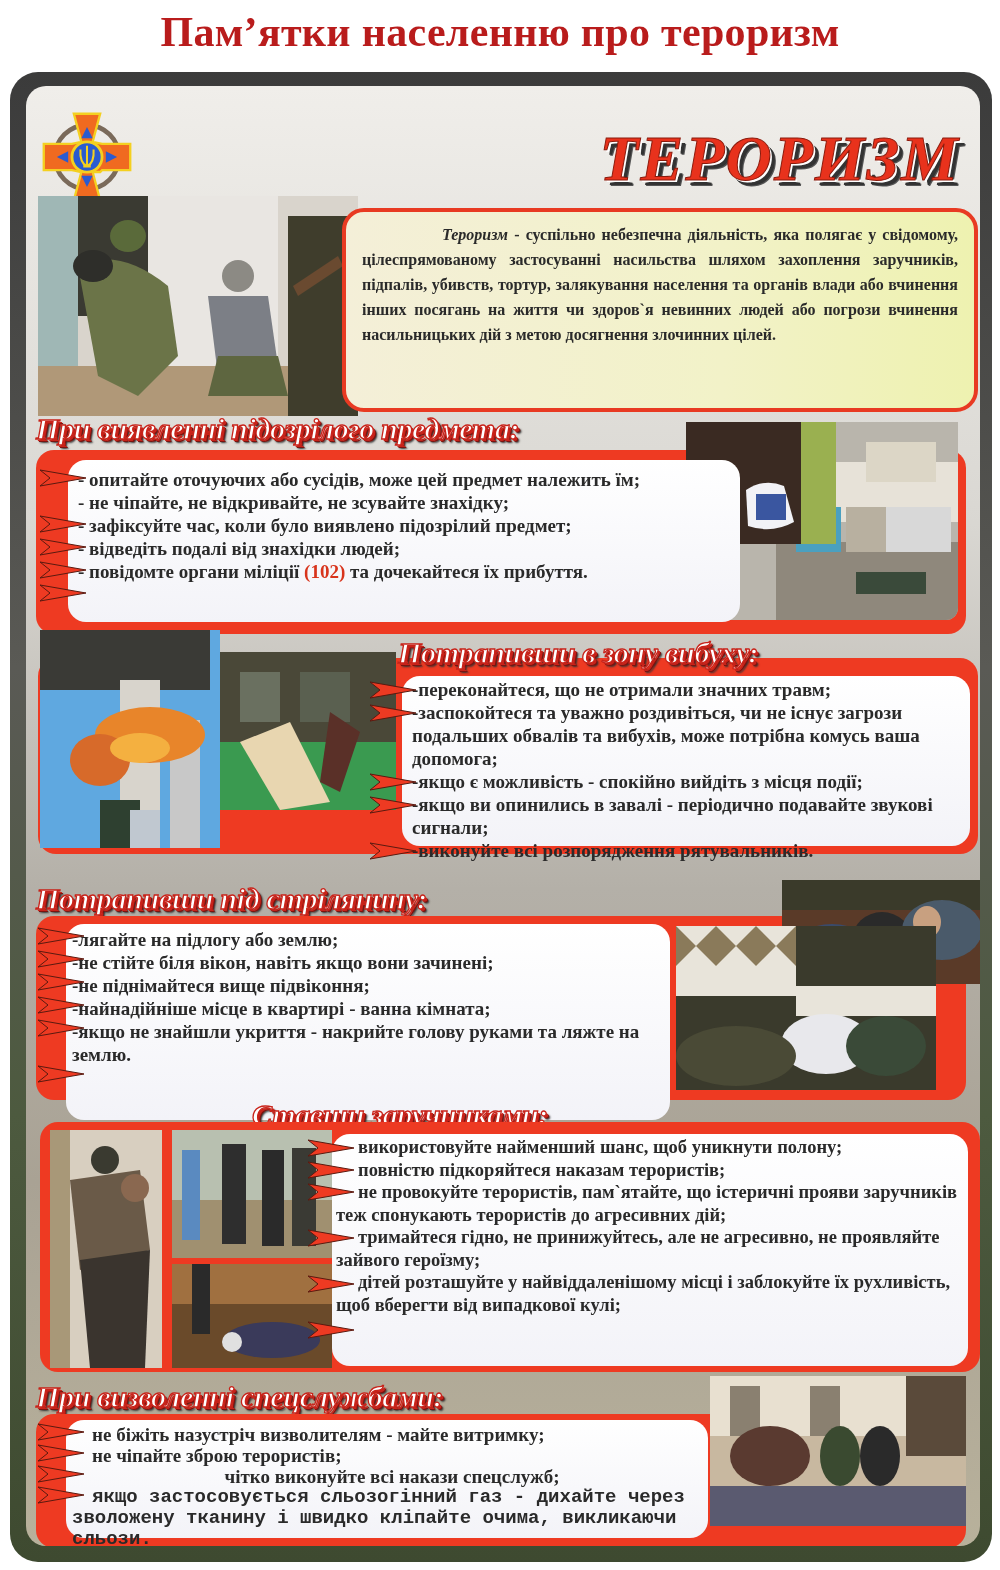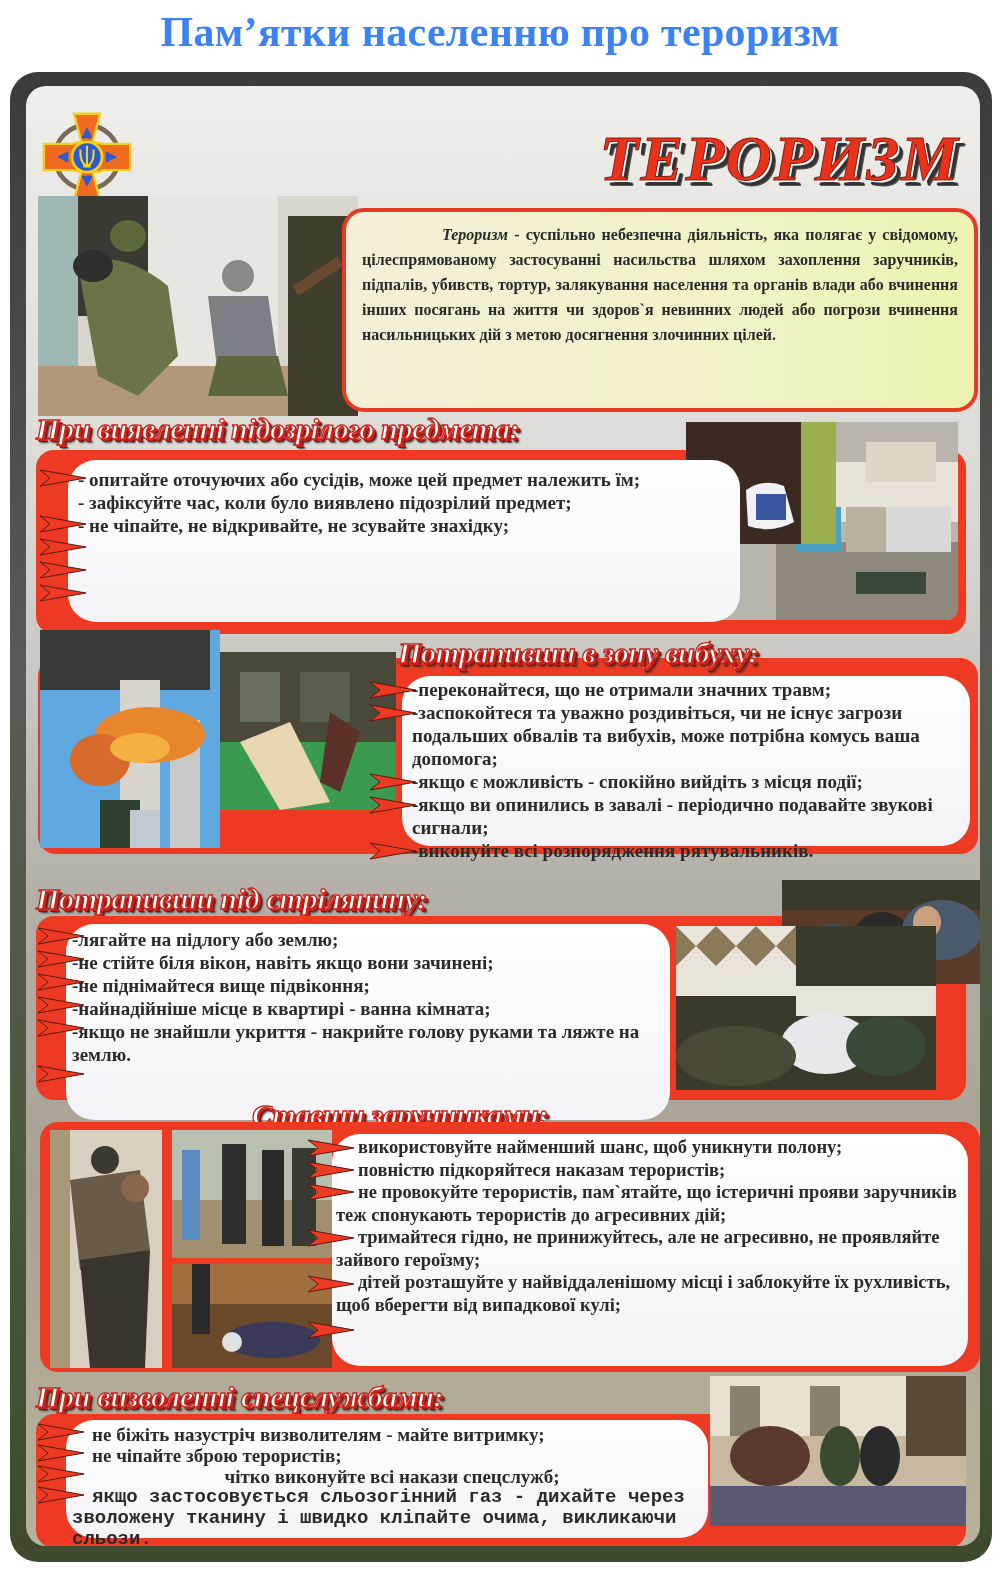--- a/index.html
+++ b/index.html
@@ -2,21 +2,21 @@
 <html><head>
 <meta charset="utf-8">
 <style>
   * { box-sizing: border-box; margin: 0; padding: 0; }
   html, body { width: 1000px; height: 1570px; background: #ffffff; overflow: hidden; }
   body { font-family: "Liberation Serif", "DejaVu Serif", serif; position: relative; }
 
   .page-title {
     position: absolute; left: 0; top: 8px; width: 1000px; text-align: center;
     font-family: "Liberation Serif", serif; font-weight: bold; font-size: 42px;
-    color: #3b82f6; letter-spacing: 0.3px;
+    color: #b91c1c; letter-spacing: 0.3px;
   }
 
   .poster {
     position: absolute; left: 10px; top: 72px; width: 982px; height: 1490px;
     border-radius: 28px;
     background: linear-gradient(180deg, #3b3b3b 0%, #5a5a55 40%, #4d5a3f 70%, #3e4a30 100%);
     padding: 14px 12px 14px 16px;
   }
   .poster-inner {
     position: absolute; left: 16px; top: 14px; right: 12px; bottom: 16px;
@@ -58,21 +58,21 @@
     font-size: 30px; color: #fff; white-space: nowrap; letter-spacing: -0.3px;
     -webkit-text-stroke: 1.3px #c8231a;
     text-shadow: 2px 2px 0 #c8231a, 3px 3px 0 #7a1410, 4px 4px 2px #333;
     text-align: center;
   }
 
   
   .red-band { position: absolute; background: #ee3a22; border-radius: 18px; }
   .white-box {
     position: absolute; background: linear-gradient(180deg, #ffffff 0%, #f3f3f8 100%);
-    border-radius: 28px;
+    border-radius: 18px;
     font-family: "Liberation Serif", serif; font-weight: bold; font-size: 19px;
     line-height: 23px; color: #2a2a2a;
   }
   .bullets { list-style: none; }
   .bullets li { position: relative; }
   .hl { color: #d8341c; }
 
   .arrow { position: absolute; width: 46px; height: 20px; }
 </style>
 </head>
@@ -134,22 +134,24 @@
         <rect x="170" y="150" width="70" height="22" fill="#3a4a3a"></rect>
         <rect x="0" y="0" width="150" height="122" fill="#3a2a22"></rect>
         <rect x="115" y="0" width="35" height="122" fill="#9ab050"></rect>
         <path d="M60 68 Q78 56 98 64 L108 100 Q86 112 62 104 Z" fill="#f2f2f6"></path>
         <rect x="70" y="72" width="30" height="26" fill="#3a56a0"></rect>
       </svg>
     </div>
     <div class="white-box" style="left:42px; top:374px; width:672px; height:162px; padding:8px 14px 8px 10px;">
       <ul class="bullets">
         <li><span>- опитайте оточуючих або сусідів, може цей предмет належить їм;</span></li>
+        <li><span>- не чіпайте, не відкривайте, не зсувайте знахідку;</span></li>
         <li><span>- зафіксуйте час, коли було виявлено підозрілий предмет;</span></li>
-        <li><span>- не чіпайте, не відкривайте, не зсувайте знахідку;</span></li>
+        <li><span>- відведіть подалі від знахідки людей;</span></li>
+        <li><span>- повідомте органи міліції</span> <span class="hl">(102)</span><span> та дочекайтеся їх прибуття.</span></li>
       </ul>
     </div>
 
     <svg class="arrow" style="left:14px; top:382px;" viewBox="0 0 46 20">
         <polygon points="0,2 46,10 0,18 10,10" fill="#ee3a22" stroke="#5a1a10" stroke-width="1"></polygon>
       </svg>
     <svg class="arrow" style="left:14px; top:428px;" viewBox="0 0 46 20">
         <polygon points="0,2 46,10 0,18 10,10" fill="#ee3a22" stroke="#5a1a10" stroke-width="1"></polygon>
       </svg>
     <svg class="arrow" style="left:14px; top:451px;" viewBox="0 0 46 20">

